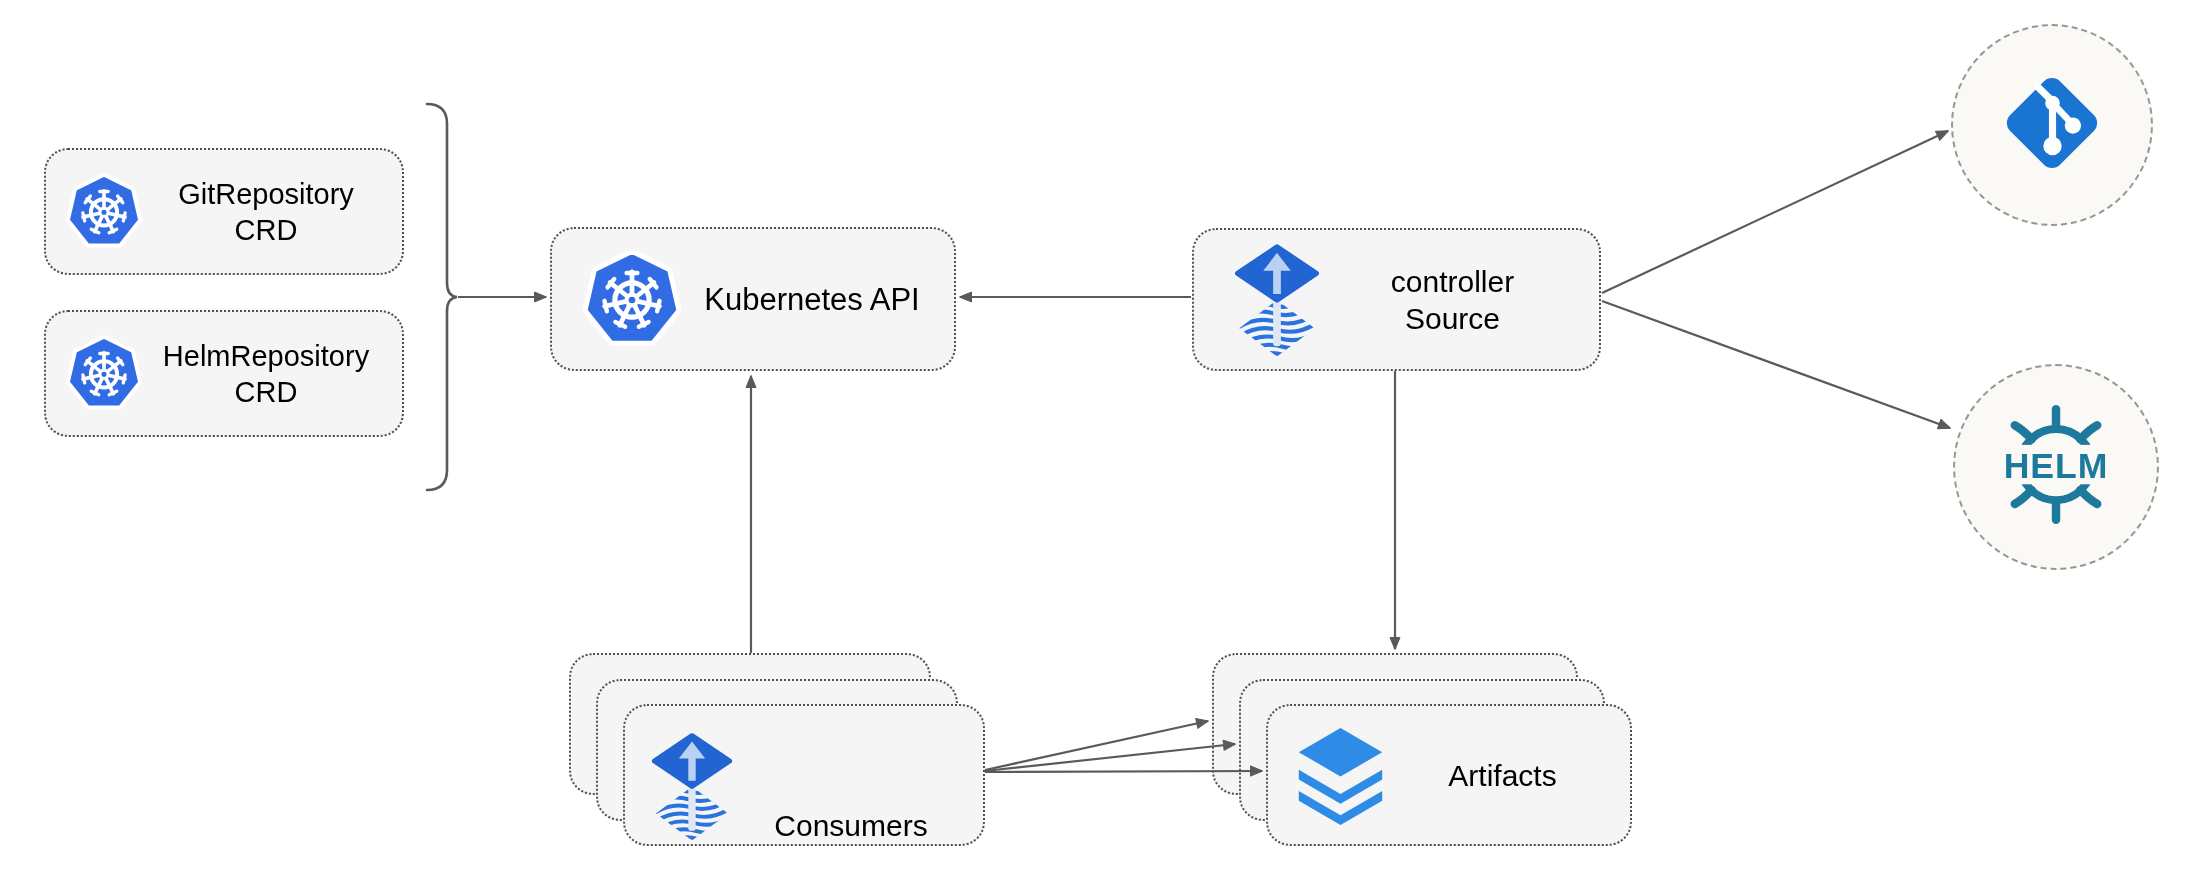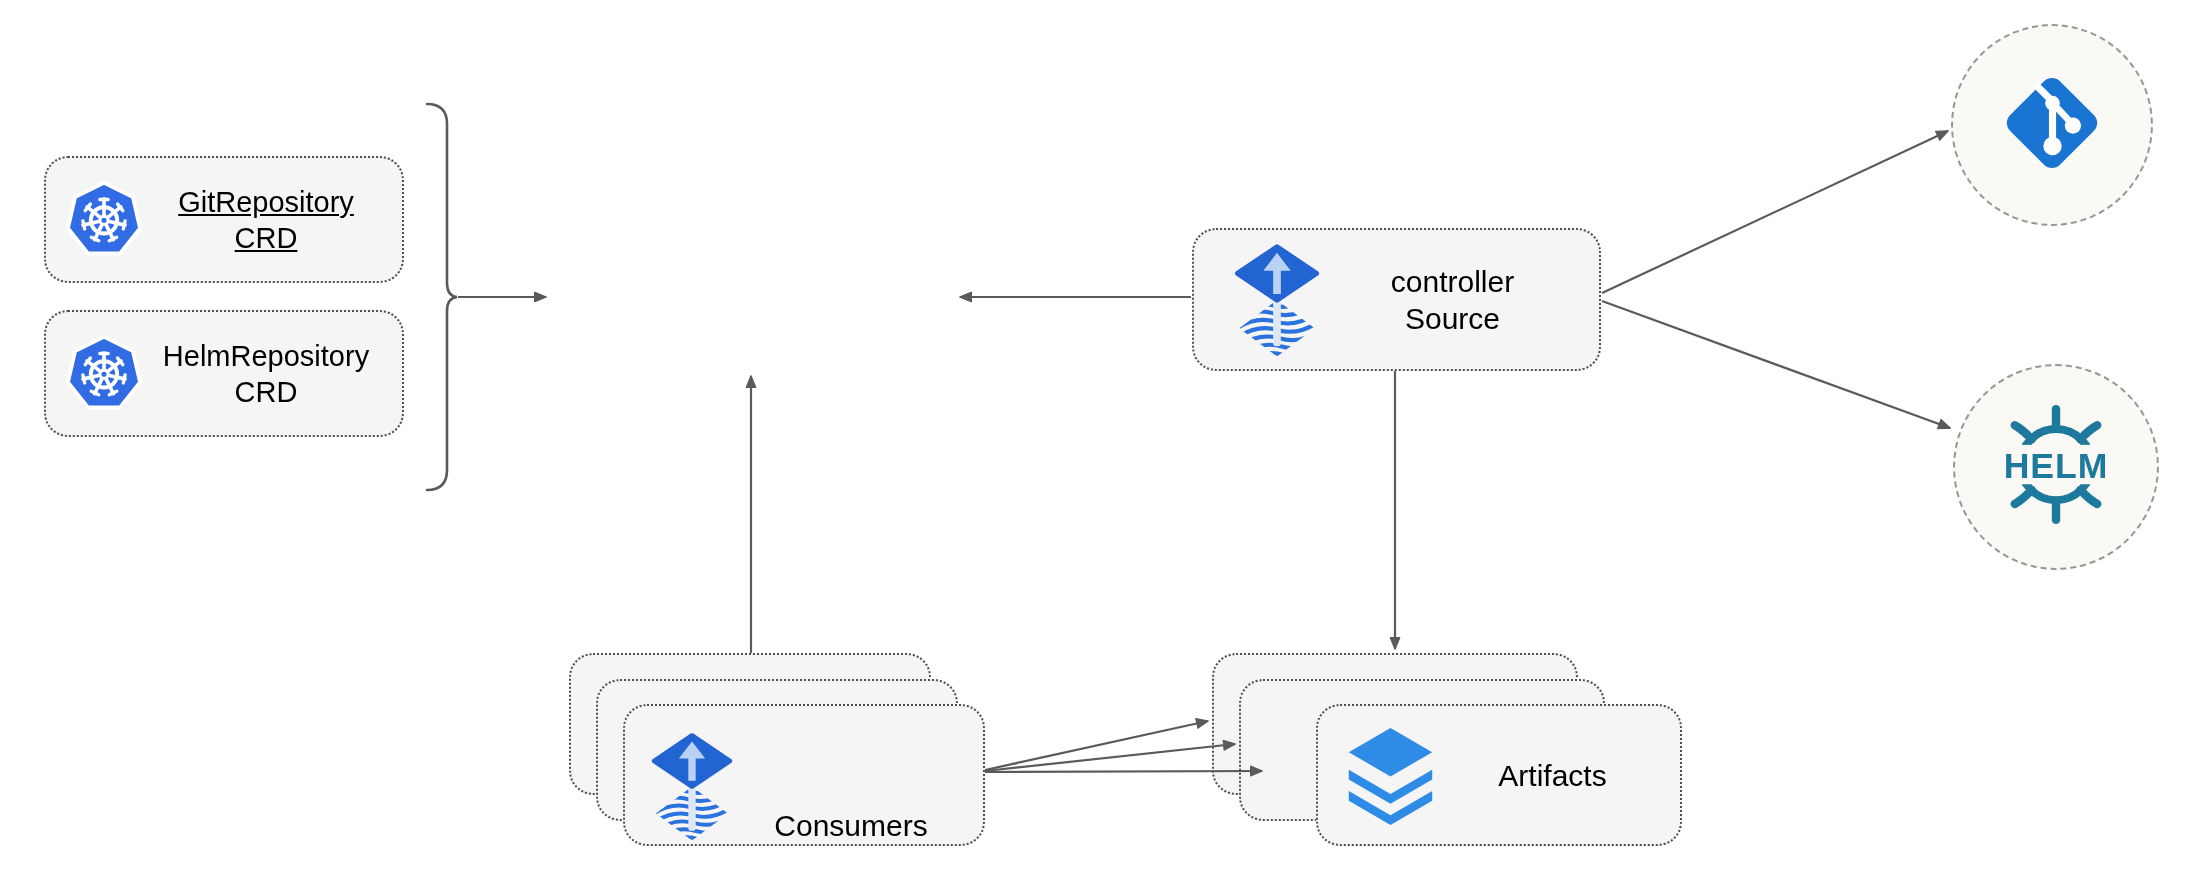--- a/index.html
+++ b/index.html
@@ -117,21 +117,21 @@
           <path d="M54,47 Q45,37 36,32"></path>
           <path d="M106,101 Q115,111 124,116"></path>
           <path d="M54,101 Q45,111 36,116"></path>
         </g>
         <rect x="2" y="53" width="156" height="42" fill="#faf9f5"></rect>
         <text x="80" y="88" text-anchor="middle" font-family="Liberation Sans, DejaVu Sans, sans-serif" font-size="38" font-weight="bold" letter-spacing="1" fill="#1e7a9c">HELM</text>
       </symbol>
     </defs>
   </svg>
 
-  <div class="node" style="left:44px;top:156px;width:360px;height:127px;padding-left:18px;text-decoration:underline;">
+  <div class="node" style="left:44px;top:148px;width:360px;height:127px;padding-left:18px;">
     <span class="icon">
       <svg width="80" height="83">
           <use href="#sym-k8s"></use>
         </svg>
     </span>
     <div class="label" style="font-size:29px;line-height:36px;">
       <span>GitRepository</span>
       <span>CRD</span>
     </div>
   </div>
@@ -141,20 +141,30 @@
       <svg width="80" height="83">
           <use href="#sym-k8s"></use>
         </svg>
     </span>
     <div class="label" style="font-size:29px;line-height:36px;text-align:center;">
       <span>HelmRepository</span>
       <span>CRD</span>
     </div>
   </div>
 
+  <div class="node" style="left:550px;top:227px;width:406px;height:144px;padding-left:28px;">
+    <span class="icon">
+      <svg width="104" height="108">
+          <use href="#sym-k8s"></use>
+        </svg>
+    </span>
+    <div class="label" style="font-size:31px;">
+      <span>Kubernetes API</span>
+    </div>
+  </div>
 
   <div class="node" style="left:1192px;top:228px;width:409px;height:143px;padding-left:40px;">
     <span class="icon">
       <svg width="86" height="120">
           <use href="#sym-flux"></use>
         </svg>
     </span>
     <div class="label">
       <span>controller</span>
       <span>Source</span>
@@ -169,21 +179,21 @@
           <use href="#sym-flux"></use>
         </svg>
     </span>
     <div class="label">
       <span>Consumers</span>
     </div>
   </div>
 
   <div class="stack-ghost" style="left:1212px;top:653px;width:366px;height:142px;"></div>
   <div class="stack-ghost" style="left:1239px;top:679px;width:366px;height:142px;"></div>
-  <div class="node" style="left:1316px;top:704px;width:366px;height:142px;padding-left:24px;justify-content:center;">
+  <div class="node" style="left:1266px;top:704px;width:366px;height:142px;padding-left:24px;justify-content:center;">
     <span class="icon">
       <svg width="97" height="103">
           <use href="#sym-layers"></use>
         </svg>
     </span>
     <div class="label">
       <span>Artifacts</span>
     </div>
   </div>
 

